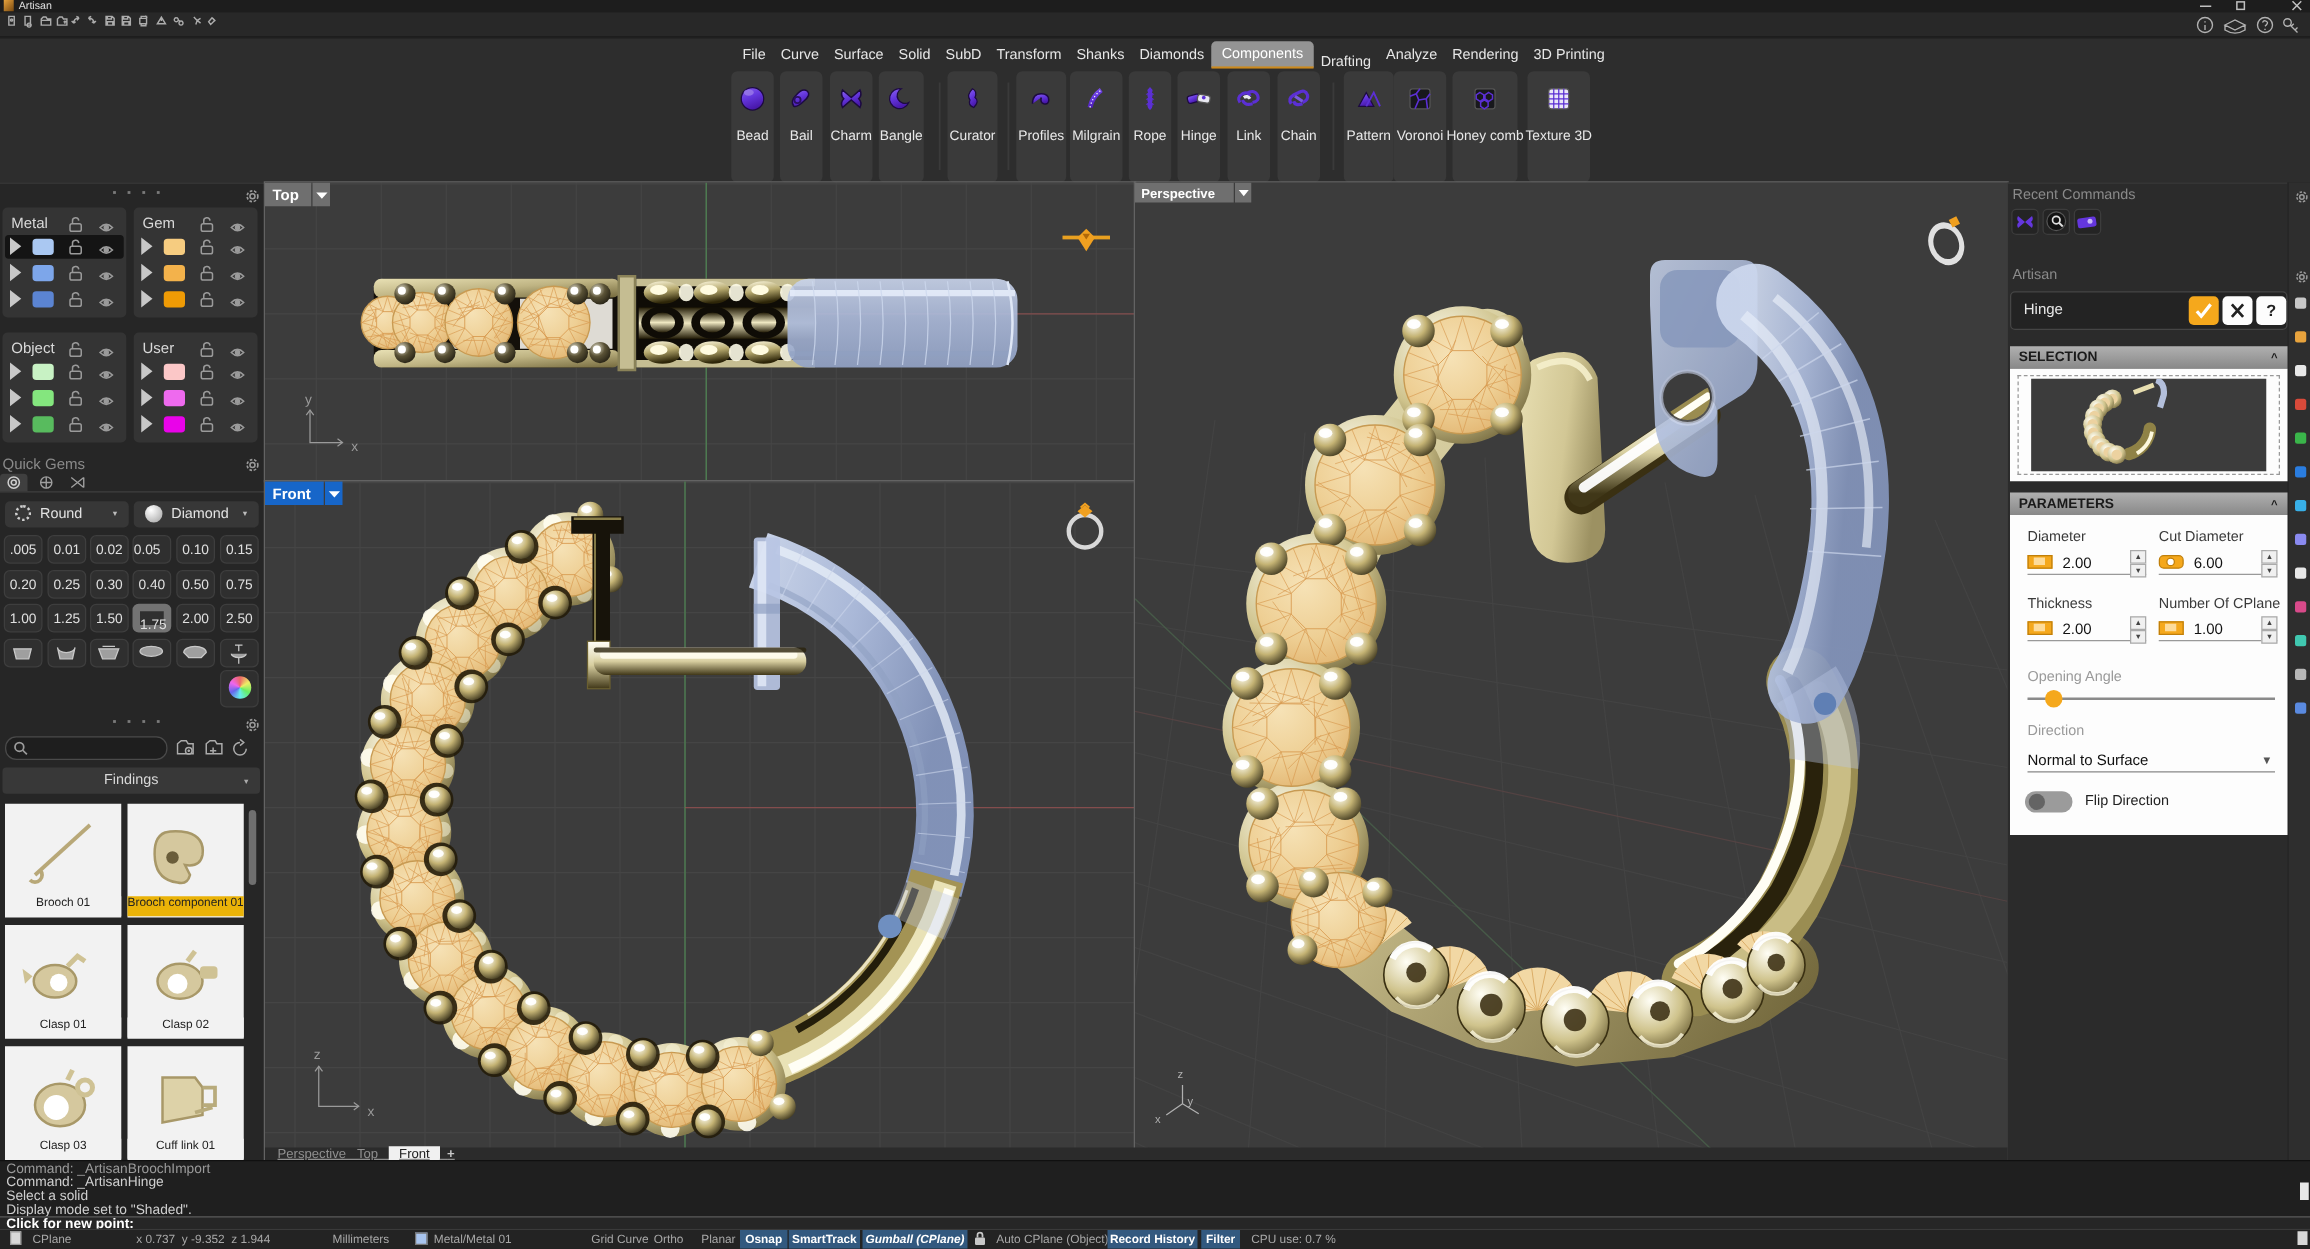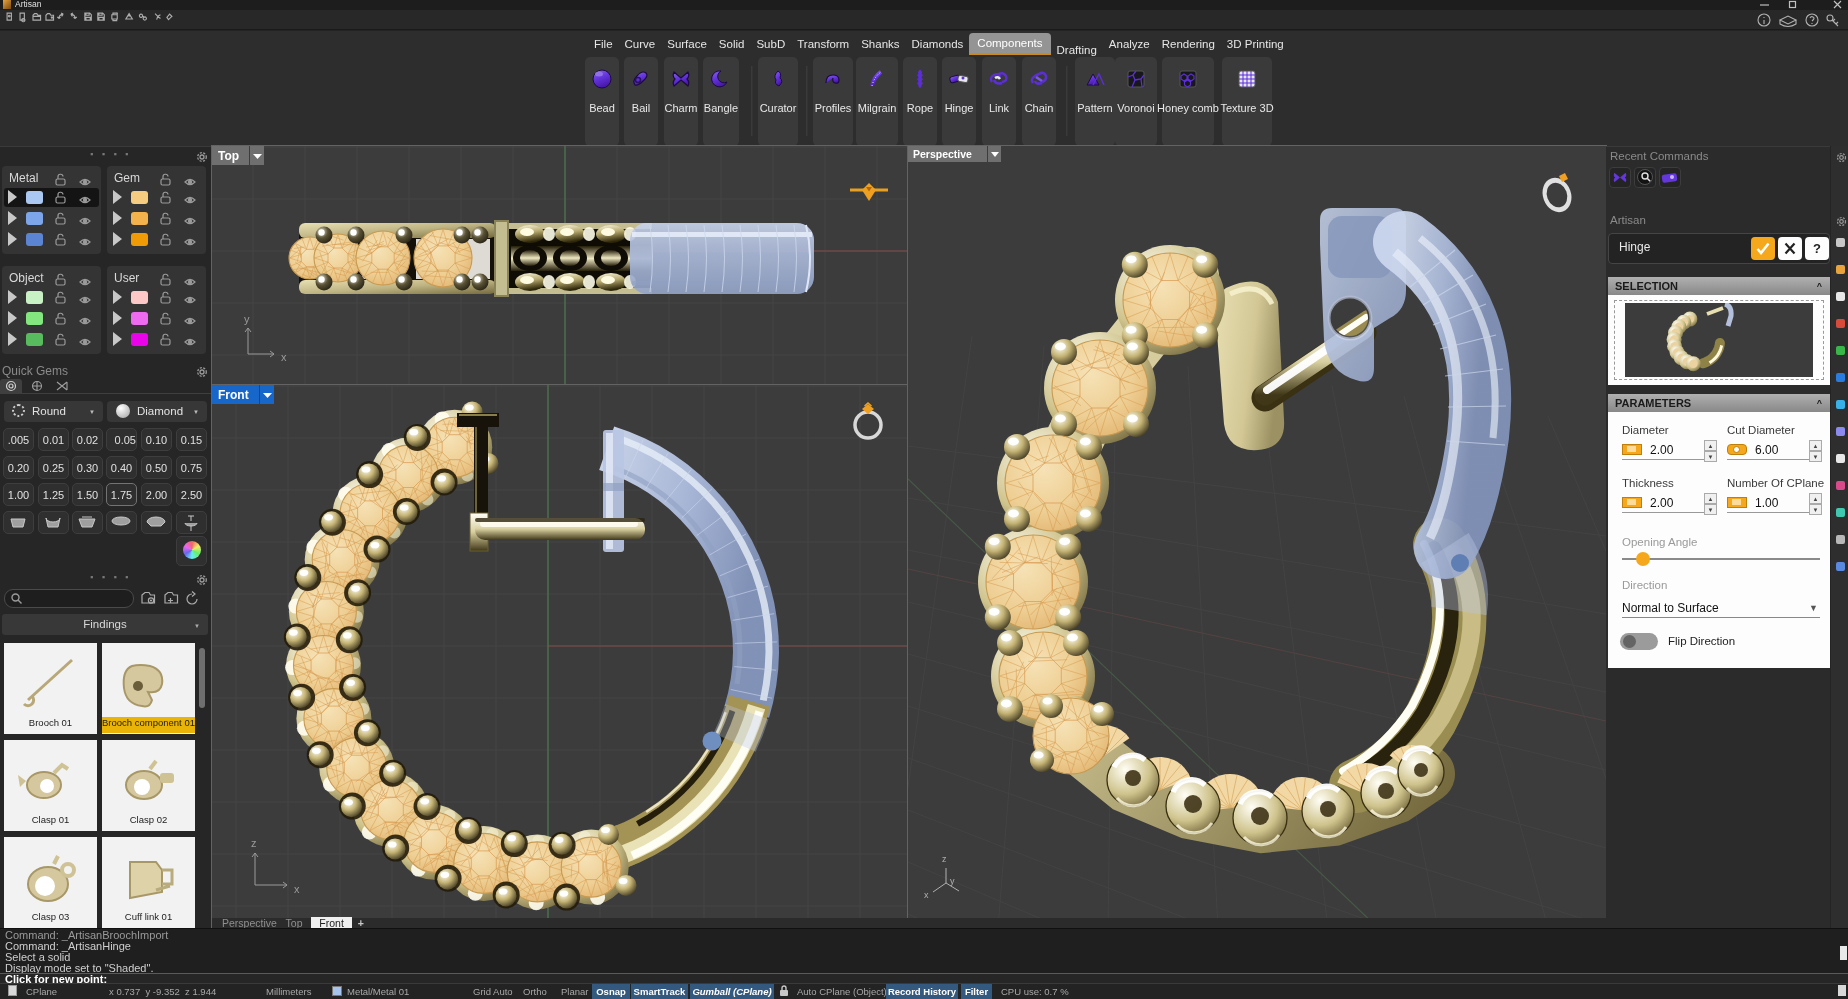--- a/index.html
+++ b/index.html
@@ -355,33 +355,33 @@
     </svg>
 <svg class="abs" style="left:56px;top:380px;" width="13" height="12">
       <path d="M1 2 l10 8 M1 10 l10 -8 M11 2 v8" stroke="#9f9f9f" stroke-width="1.1" fill="none"></path>
     </svg>
 <div class="abs" style="left:0px;top:393px;width:212px;height:1px;background:#3f3f3f;"></div>
 <div class="abs" style="left:4px;top:401px;width:99px;height:21px;background:#373737;border-radius:4px;color:#e2e2e2;font-size:11.5px;line-height:21px;"><span style="margin-left:28px;">Round</span><span style="position:absolute;right:8px;font-size:6px;color:#bbb;top:1px;">▼</span><span style="position:absolute;left:8px;top:3px;width:13px;height:13px;border-radius:50%;border:2px dotted #cfcfcf;"></span></div>
 <div class="abs" style="left:107px;top:401px;width:100px;height:21px;background:#373737;border-radius:4px;color:#e2e2e2;font-size:11.5px;line-height:21px;"><span style="margin-left:30px;">Diamond</span><span style="position:absolute;right:8px;font-size:6px;color:#bbb;top:1px;">▼</span><span style="position:absolute;left:9px;top:3px;width:14px;height:14px;border-radius:50%;background:radial-gradient(circle at 35% 30%,#fff,#9f9f9f);"></span></div>
 <div class="abs" style="left:3px;top:428px;width:31px;height:23px;background:#2f2f2f;border:1px solid #3e3e3e;border-radius:5px;color:#e0e0e0;font-size:11px;text-align:center;line-height:22px;">.005</div>
     <div class="abs" style="left:38px;top:428px;width:31px;height:23px;background:#2f2f2f;border:1px solid #3e3e3e;border-radius:5px;color:#e0e0e0;font-size:11px;text-align:center;line-height:22px;">0.01</div>
     <div class="abs" style="left:72px;top:428px;width:31px;height:23px;background:#2f2f2f;border:1px solid #3e3e3e;border-radius:5px;color:#e0e0e0;font-size:11px;text-align:center;line-height:22px;">0.02</div>
-    <div class="abs" style="left:106px;top:428px;width:31px;height:23px;background:#2f2f2f;border:1px solid #3e3e3e;border-radius:5px;color:#e0e0e0;font-size:11px;text-align:right;line-height:22px;">0.05</div>
+    <div class="abs" style="left:106px;top:428px;width:31px;height:23px;background:#2f2f2f;border:1px solid #3e3e3e;border-radius:5px;color:#e0e0e0;font-size:11px;text-align:left;line-height:22px;">0.05</div>
     <div class="abs" style="left:141px;top:428px;width:31px;height:23px;background:#2f2f2f;border:1px solid #3e3e3e;border-radius:5px;color:#e0e0e0;font-size:11px;text-align:center;line-height:22px;">0.10</div>
     <div class="abs" style="left:176px;top:428px;width:31px;height:23px;background:#2f2f2f;border:1px solid #3e3e3e;border-radius:5px;color:#e0e0e0;font-size:11px;text-align:center;line-height:22px;">0.15</div>
     <div class="abs" style="left:3px;top:456px;width:31px;height:23px;background:#2f2f2f;border:1px solid #3e3e3e;border-radius:5px;color:#e0e0e0;font-size:11px;text-align:center;line-height:22px;">0.20</div>
     <div class="abs" style="left:38px;top:456px;width:31px;height:23px;background:#2f2f2f;border:1px solid #3e3e3e;border-radius:5px;color:#e0e0e0;font-size:11px;text-align:center;line-height:22px;">0.25</div>
     <div class="abs" style="left:72px;top:456px;width:31px;height:23px;background:#2f2f2f;border:1px solid #3e3e3e;border-radius:5px;color:#e0e0e0;font-size:11px;text-align:center;line-height:22px;">0.30</div>
     <div class="abs" style="left:106px;top:456px;width:31px;height:23px;background:#2f2f2f;border:1px solid #3e3e3e;border-radius:5px;color:#e0e0e0;font-size:11px;text-align:center;line-height:22px;">0.40</div>
     <div class="abs" style="left:141px;top:456px;width:31px;height:23px;background:#2f2f2f;border:1px solid #3e3e3e;border-radius:5px;color:#e0e0e0;font-size:11px;text-align:center;line-height:22px;">0.50</div>
     <div class="abs" style="left:176px;top:456px;width:31px;height:23px;background:#2f2f2f;border:1px solid #3e3e3e;border-radius:5px;color:#e0e0e0;font-size:11px;text-align:center;line-height:22px;">0.75</div>
     <div class="abs" style="left:3px;top:483px;width:31px;height:23px;background:#2f2f2f;border:1px solid #3e3e3e;border-radius:5px;color:#e0e0e0;font-size:11px;text-align:center;line-height:22px;">1.00</div>
     <div class="abs" style="left:38px;top:483px;width:31px;height:23px;background:#2f2f2f;border:1px solid #3e3e3e;border-radius:5px;color:#e0e0e0;font-size:11px;text-align:center;line-height:22px;">1.25</div>
     <div class="abs" style="left:72px;top:483px;width:31px;height:23px;background:#2f2f2f;border:1px solid #3e3e3e;border-radius:5px;color:#e0e0e0;font-size:11px;text-align:center;line-height:22px;">1.50</div>
-    <div class="abs" style="left:106px;top:483px;width:31px;height:23px;background:#2f2f2f;border:1px solid #737373;border-radius:5px;color:#e0e0e0;font-size:11px;text-align:center;line-height:22px;">1.75</div>
+    <div class="abs" style="left:106px;top:483px;width:31px;height:23px;background:#2f2f2f;border:6px solid #737373;border-radius:5px;color:#e0e0e0;font-size:11px;text-align:center;line-height:22px;">1.75</div>
     <div class="abs" style="left:141px;top:483px;width:31px;height:23px;background:#2f2f2f;border:1px solid #3e3e3e;border-radius:5px;color:#e0e0e0;font-size:11px;text-align:center;line-height:22px;">2.00</div>
     <div class="abs" style="left:176px;top:483px;width:31px;height:23px;background:#2f2f2f;border:1px solid #3e3e3e;border-radius:5px;color:#e0e0e0;font-size:11px;text-align:center;line-height:22px;">2.50</div>
     <div class="abs" style="left:3px;top:511px;width:31px;height:23px;background:#2f2f2f;border:1px solid #3e3e3e;border-radius:5px;"></div>
     <svg class="abs" style="left:7px;top:513px;" width="22" height="19" viewBox="0 0 22 19">
       <path d="M4 6 h14 l-2 8 h-10 z" fill="#9f9f9f" stroke="#c8c8c8" stroke-width="1"></path>
     </svg>
     <div class="abs" style="left:38px;top:511px;width:31px;height:23px;background:#2f2f2f;border:1px solid #3e3e3e;border-radius:5px;"></div>
     <svg class="abs" style="left:42px;top:513px;" width="22" height="19" viewBox="0 0 22 19">
       <path d="M4 5 a7 4 0 0 0 14 0 l-2 9 h-10 z" fill="#9f9f9f" stroke="#c8c8c8" stroke-width="1"></path>
     </svg>
@@ -1349,21 +1349,21 @@
 <div class="abs" style="left:5px;top:973px;color:#ffffff;font-size:11px;font-weight:bold;">Click for new point:</div>
 <div class="abs" style="left:1840px;top:946px;width:7px;height:14px;background:#e8e8e8;"></div>
 
 <div class="abs" style="left:0;top:983px;width:1848px;height:16px;background:#232323;border-top:1px solid #3a3a3a;"></div>
 <div class="abs" style="left:8px;top:985px;width:9px;height:11px;border:1px solid #9a9a9a;background:#d8d8d8;"></div>
 <div class="abs" style="left:26px;top:986px;color:#a8a8a8;font-size:9.5px;">CPlane</div>
 <div class="abs" style="left:109px;top:986px;color:#a8a8a8;font-size:9.5px;">x 0.737&nbsp;&nbsp;y -9.352&nbsp;&nbsp;z 1.944</div>
 <div class="abs" style="left:266px;top:986px;color:#a8a8a8;font-size:9.5px;">Millimeters</div>
 <div class="abs" style="left:332px;top:986px;width:10px;height:10px;background:#a8c4ee;border:1px solid #777;"></div>
 <div class="abs" style="left:347px;top:986px;color:#a8a8a8;font-size:9.5px;">Metal/Metal 01</div>
-<div class="abs" style="left:473px;top:986px;color:#a8a8a8;font-size:9.5px;">Grid Auto</div>
+<div class="abs" style="left:473px;top:986px;color:#a8a8a8;font-size:9.5px;">Grid Curve</div>
 <div class="abs" style="left:523px;top:986px;color:#a8a8a8;font-size:9.5px;">Ortho</div>
 <div class="abs" style="left:561px;top:986px;color:#a8a8a8;font-size:9.5px;">Planar</div>
 <div class="abs" style="left:592px;top:984px;width:38px;height:15px;background:#33597f;color:#fff;font-size:9.5px;font-weight:bold;text-align:center;line-height:15px;white-space:nowrap;overflow:hidden;">Osnap</div>
 <div class="abs" style="left:631px;top:984px;width:57px;height:15px;background:#33597f;color:#fff;font-size:9.5px;font-weight:bold;text-align:center;line-height:15px;white-space:nowrap;overflow:hidden;">SmartTrack</div>
 <div class="abs" style="left:690px;top:984px;width:84px;height:15px;background:#33597f;color:#fff;font-size:9.5px;font-weight:bold;text-align:center;line-height:15px;white-space:nowrap;overflow:hidden;font-style:italic;">Gumball (CPlane)</div>
 <svg class="abs" style="left:779px;top:985px;" width="10" height="12">
       <rect x="1" y="5" width="8" height="6" rx="1" fill="#c8c8c8"></rect>
       <path d="M3 5 v-2 a2 2 0 0 1 4 0 v2" fill="none" stroke="#c8c8c8" stroke-width="1.4"></path>
     </svg>
 <div class="abs" style="left:797px;top:986px;color:#a8a8a8;font-size:9.5px;">Auto CPlane (Object)</div>

